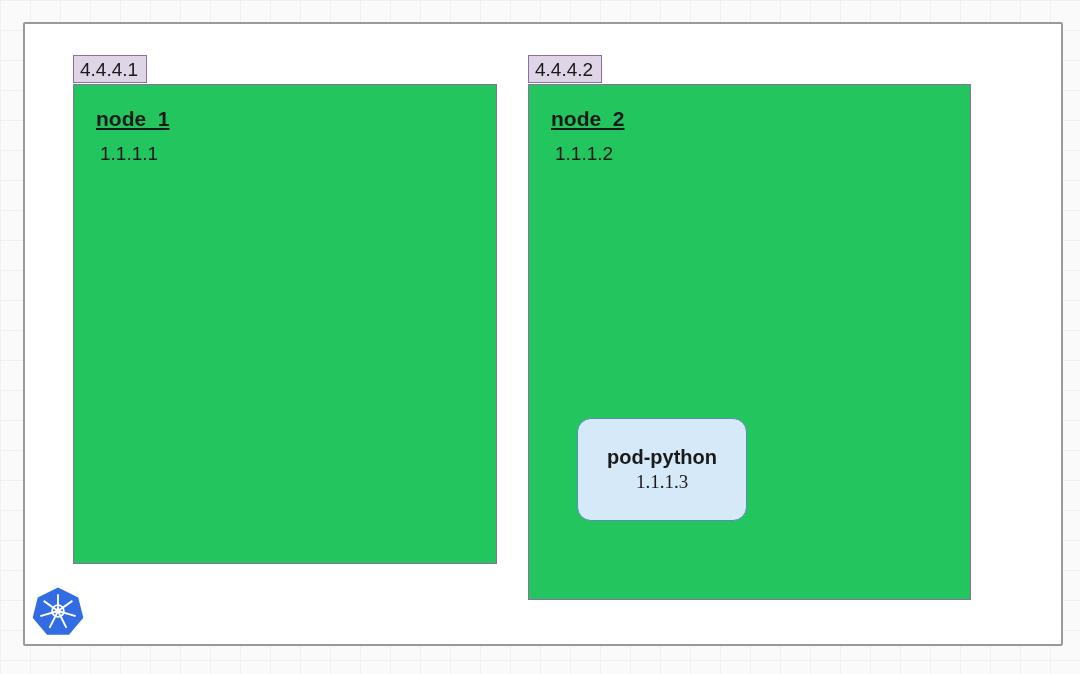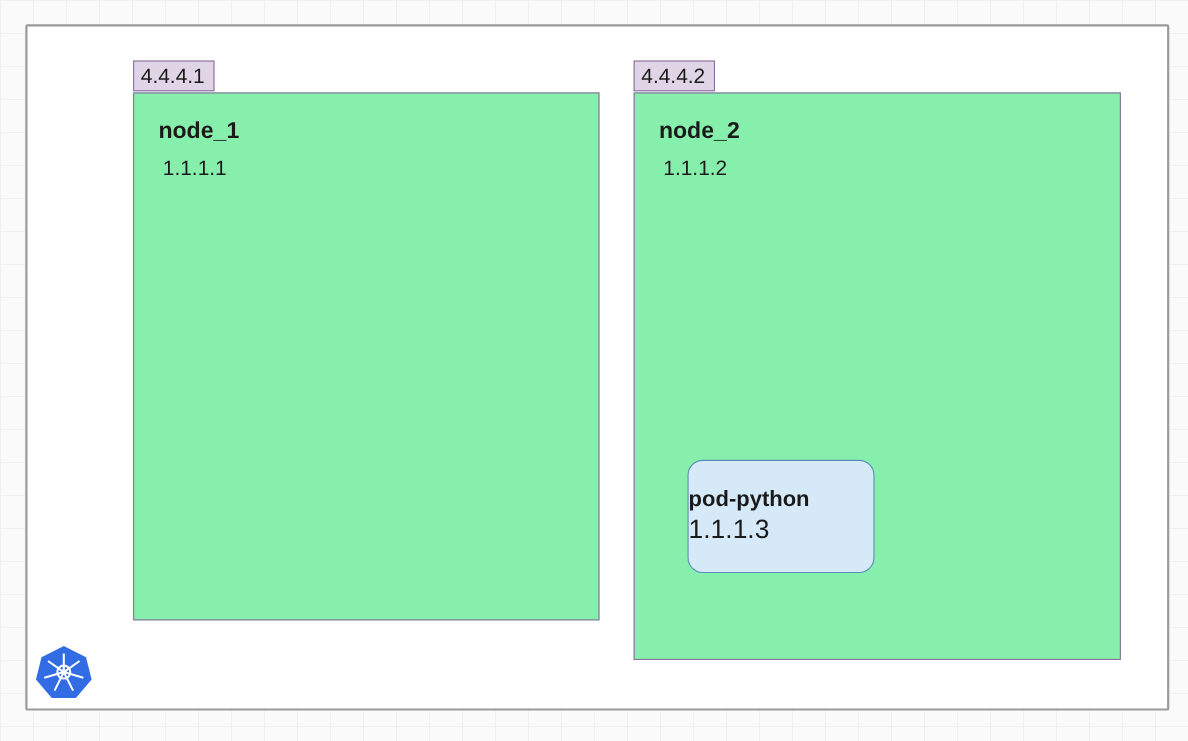--- a/index.html
+++ b/index.html
@@ -24,23 +24,22 @@
       left: 23px;
       top: 22px;
       width: 1040px;
       height: 624px;
       background: #ffffff;
       border: 2px solid #9a9a9a;
       border-radius: 2px;
     }
     .node-box {
       position: absolute;
-      background: #86efac;
+      background: #22c55e;
       border: 1.5px solid #8a6fa0;
-      margin-left: 48px;
     }
     .node-1 {
       left: 48px;
       top: 60px;
       width: 424px;
       height: 480px;
     }
     .node-2 {
       left: 503px;
       top: 60px;
@@ -58,51 +57,53 @@
       color: #1a1a1a;
       line-height: 1;
     }
     .node-title {
       font-size: 21px;
       font-weight: bold;
       color: #1a1a1a;
       position: absolute;
       left: 22px;
       top: 22px;
+      text-decoration: underline;
     }
     .node-internal-ip {
       font-size: 19px;
       color: #1a1a1a;
       position: absolute;
       left: 26px;
       top: 58px;
     }
     .pod-box {
       position: absolute;
       left: 48px;
       top: 333px;
       width: 170px;
       height: 103px;
       background: #d6e9f8;
       border: 1.5px solid #5a8db5;
       border-radius: 14px;
       display: flex;
       flex-direction: column;
-      align-items: flex-start;
+      align-items: center;
       justify-content: center;
     }
     .pod-title {
       font-size: 20px;
       font-weight: bold;
       color: #1a1a1a;
     }
     .pod-ip {
-      font-size: 24px;
+      font-size: 19px;
       color: #1a1a1a;
       margin-top: 2px;
+      font-family: Liberation Serif, serif;
     }
     .k8s-logo {
       position: absolute;
       left: 6px;
       bottom: 6px;
       width: 54px;
       height: 54px;
     }
     .k8s-logo svg {
       width: 100%;

